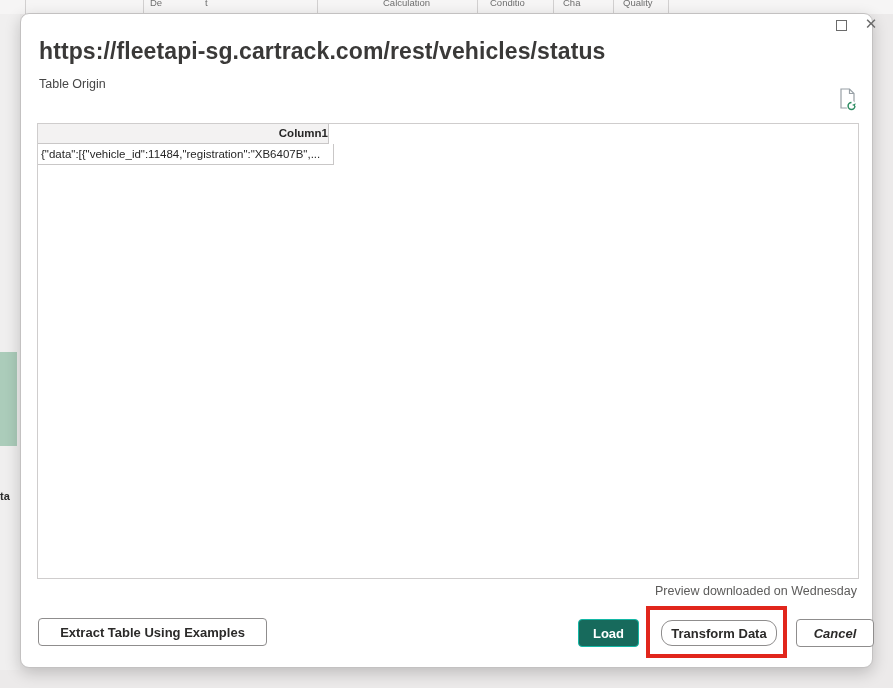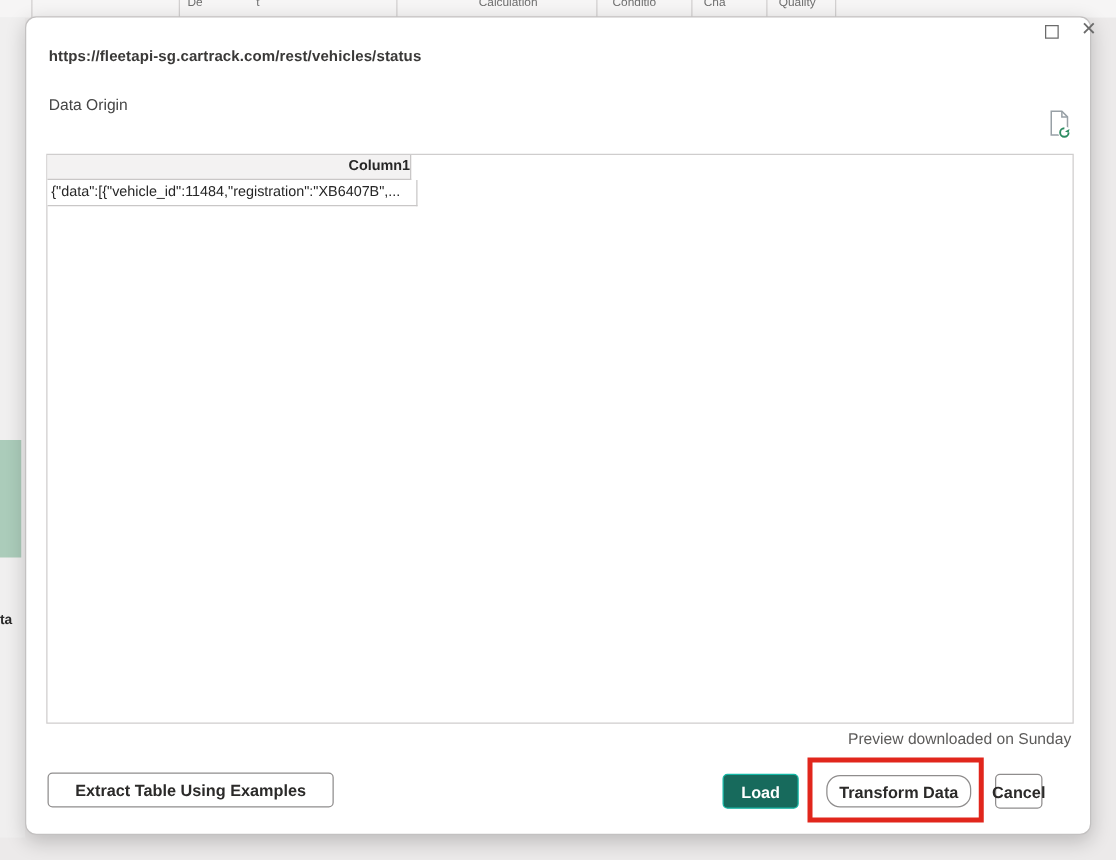--- a/index.html
+++ b/index.html
@@ -45,21 +45,21 @@
   .maximize-box {
     left:815px; top:6px; width:11px; height:11px;
     border:1px solid #6b6b6b; background:transparent;
   }
   .close-x {
     left:841px; top:1px; width:18px; height:18px;
     font-size:15px; color:#6b6b6b; text-align:center; line-height:18px;
   }
   .dlg-title {
     position:absolute; left:18px; top:24px;
-    font-size:12px; font-weight:bold; color:#3a3938; letter-spacing:0.1px;
+    font-size:23px; font-weight:bold; color:#3a3938; letter-spacing:0.1px;
   }
 
   .file-origin-label {
     position:absolute; left:18px; top:63px; font-size:12.5px; color:#464646;
   }
   .file-origin-dropdown {
     position:absolute; left:18px; top:81px; width:221px; height:20px;
     background:#f1f0f0; border:1px solid #b2b0b0; border-radius:12px;
     font-size:12.5px; color:#333; line-height:22px; padding-left:10px;
     cursor:pointer;
@@ -97,21 +97,21 @@
   .btn {
     position:absolute; height:28px; border-radius:4px;
     font-family:"Liberation Sans","DejaVu Sans",sans-serif;
     font-size:13px; font-weight:bold; cursor:pointer;
     display:flex; align-items:center; justify-content:center;
   }
   .btn-secondary { background:#fff; border:1px solid #8f8d8d; color:#2b2a29; }
   .btn-extract  { left:17px;  top:604px; width:229px; }
   .btn-load     { left:557px; top:605px; width:61px;  background:#176a5c; border:1px solid #14b8a6; color:#fff; }
   .btn-transform{ left:640px; top:606px; width:116px; height:26px;border-radius:11px; }
-  .btn-cancel   { left:775px; top:605px; width:38px;  }
+  .btn-cancel   { left:775px; top:605px; width:78px;font-style:italic;  }
 
   .annotation-box {
     position:absolute; left:625px; top:592px; width:141px; height:52px;
     border:4px solid #e1261c; pointer-events:none;
   }
 </style>
 </head>
 <body>
 
 <div class="bg-top">
@@ -135,42 +135,42 @@
   <div class="left-frag">ta</div>
 </div>
 
 <div class="dialog">
 
   <div class="win-btn maximize-box"></div>
   <div class="win-btn close-x">✕</div>
 
   <div class="dlg-title">https://fleetapi-sg.cartrack.com/rest/vehicles/status</div>
 
-  <div class="file-origin-label">Data Origin</div>
+  <div class="file-origin-label">Table Origin</div>
   <div class="file-origin-dropdown">
     <span>1252: Western European (Windows)</span>
     <span class="caret">▾</span>
   </div>
 
   <div class="refresh-icon">
     <svg width="22" height="26" viewBox="0 0 22 26">
       <path d="M4 2 h8.5 l4.5 4.5 V21 H4 Z" fill="#ffffff" stroke="#98a0a6" stroke-width="1.2"></path>
       <path d="M12.5 2 v4.5 h4.5" fill="none" stroke="#98a0a6" stroke-width="1.2"></path>
       <circle cx="14.5" cy="19" r="5" fill="#ffffff"></circle>
       <path d="M14.5 15.6 a3.4 3.4 0 1 0 3.4 3.4" fill="none" stroke="#2e8c62" stroke-width="1.5"></path>
       <path d="M18.6 16.2 l-0.7 3 -2.9 -1.1 z" fill="#2e8c62"></path>
     </svg>
   </div>
 
   <div class="preview-panel">
     <div class="grid-header">Column1</div>
     <div class="grid-cell">{"data":[{"vehicle_id":11484,"registration":"XB6407B",...</div>
   </div>
 
-  <div class="preview-note">Preview downloaded on Sunday</div>
+  <div class="preview-note">Preview downloaded on Wednesday</div>
 
   <button class="btn btn-secondary btn-extract">Extract Table Using Examples</button>
   <button class="btn btn-load">Load</button>
   <button class="btn btn-secondary btn-transform">Transform Data</button>
   <button class="btn btn-secondary btn-cancel">Cancel</button>
 
   <div class="annotation-box"></div>
 </div>
 
 </body></html>

